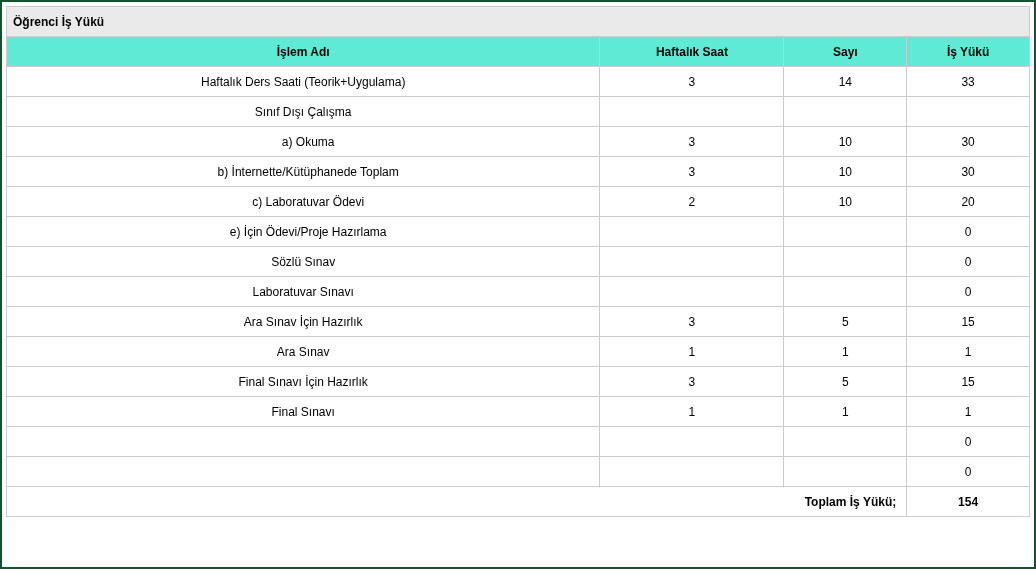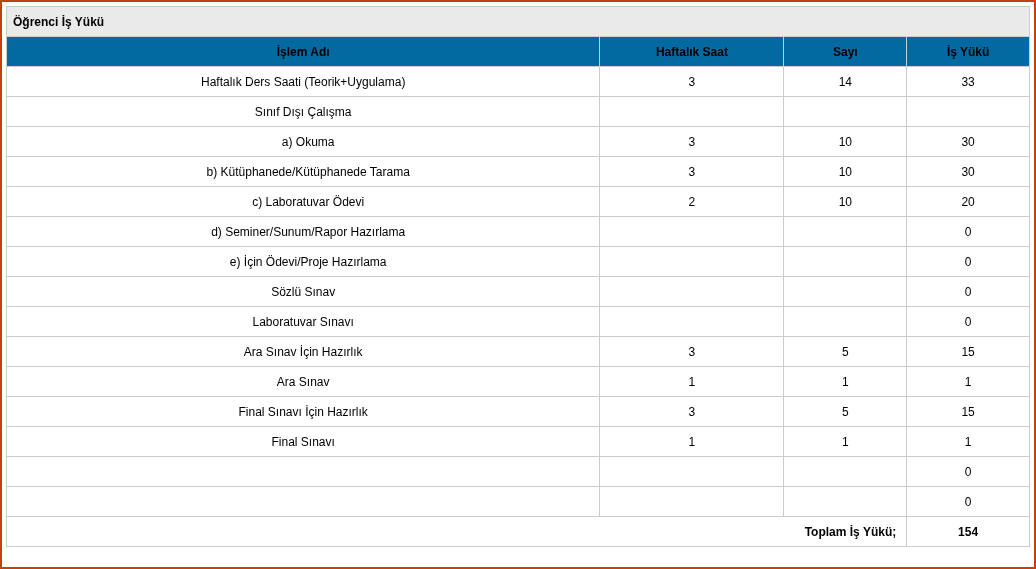--- a/index.html
+++ b/index.html
@@ -7,21 +7,21 @@
     margin: 0;
     padding: 0;
     font-family: Arial, Helvetica, sans-serif;
     font-size: 12px;
     background: #fff;
     color: #000;
   }
   .frame {
     width: 1036px;
     height: 569px;
-    border: 2px solid #c2410c;
+    border: 2px solid #14532d;
     padding: 4px;
   }
   table {
     width: 100%;
     border-collapse: collapse;
     table-layout: fixed;
   }
   td, th {
     border: 1px solid #ccc;
     padding: 7px 6px;
@@ -29,21 +29,21 @@
     vertical-align: middle;
     height: 30px;
   }
   .title-cell {
     background: #eaeaea;
     font-weight: bold;
     border-bottom: none;
     text-align: left;
   }
   .head-cell {
-    background: #0369a1;
+    background: #5eead4;
     font-weight: bold;
     text-align: center;
   }
   .name-cell { text-align: center; }
   .num-cell { text-align: center; }
   .indent { padding-left: 16px; }
   .tot-label { text-align: right; font-weight: bold; padding-right: 10px; }
   .tot-val { text-align: center; font-weight: bold; }
   col.c-name { width: 58%; }
   col.c-hrs  { width: 18%; }
@@ -83,36 +83,30 @@
           <td class="num-cell"></td>
           <td class="num-cell"></td>
         </tr>
         <tr>
           <td class="name-cell indent">a) Okuma</td>
           <td class="num-cell">3</td>
           <td class="num-cell">10</td>
           <td class="num-cell">30</td>
         </tr>
         <tr>
-          <td class="name-cell indent">b) Kütüphanede/Kütüphanede Tarama</td>
+          <td class="name-cell indent">b) İnternette/Kütüphanede Toplam</td>
           <td class="num-cell">3</td>
           <td class="num-cell">10</td>
           <td class="num-cell">30</td>
         </tr>
         <tr>
           <td class="name-cell indent">c) Laboratuvar Ödevi</td>
           <td class="num-cell">2</td>
           <td class="num-cell">10</td>
           <td class="num-cell">20</td>
-        </tr>
-        <tr>
-          <td class="name-cell indent">d) Seminer/Sunum/Rapor Hazırlama</td>
-          <td class="num-cell"></td>
-          <td class="num-cell"></td>
-          <td class="num-cell">0</td>
         </tr>
         <tr>
           <td class="name-cell indent">e) İçin Ödevi/Proje Hazırlama</td>
           <td class="num-cell"></td>
           <td class="num-cell"></td>
           <td class="num-cell">0</td>
         </tr>
         <tr>
           <td class="name-cell">Sözlü Sınav</td>
           <td class="num-cell"></td>

